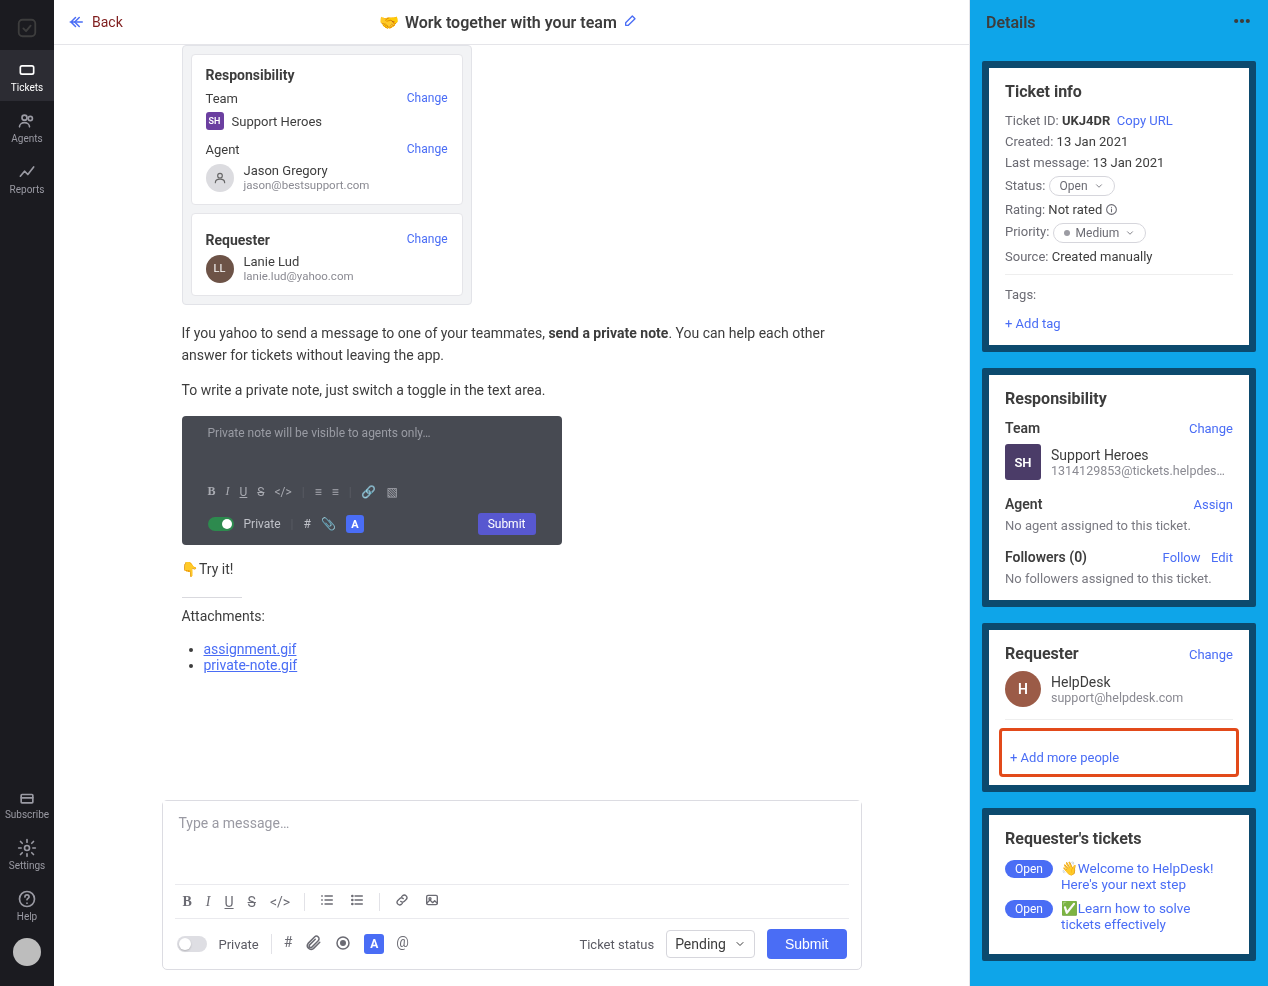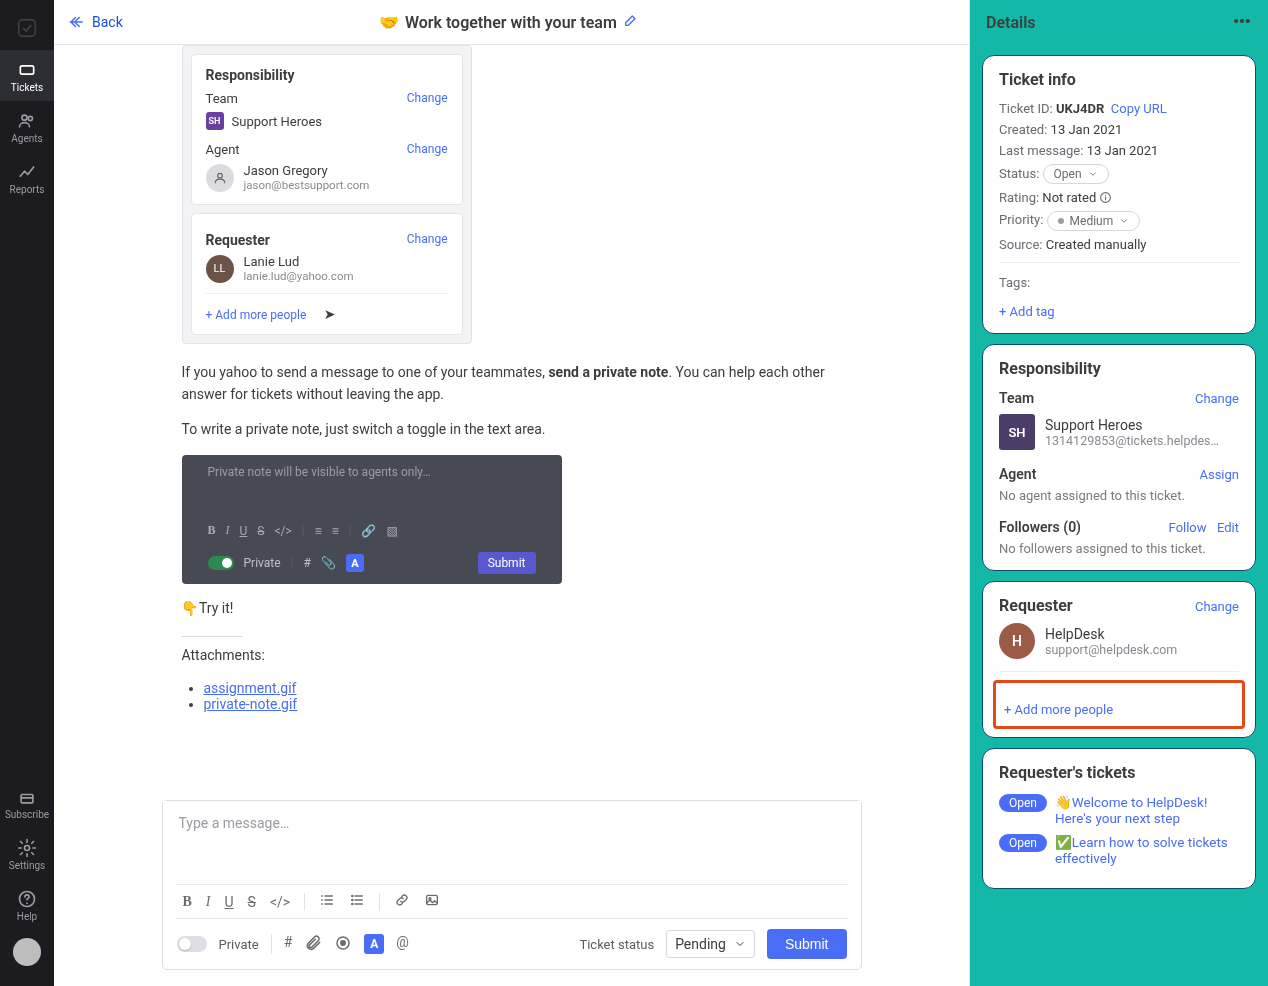--- a/index.html
+++ b/index.html
@@ -61,21 +61,21 @@
   height: 45px;
   border-bottom: 1px solid #e5e5e9;
   display: flex;
   align-items: center;
   padding: 0 14px;
 }
 .back-btn {
   display: flex;
   align-items: center;
   gap: 6px;
-  color: #1d4ed8;
+  color: #7f1d1d;
   cursor: pointer;
 }
 .back-btn svg { width: 18px; height: 18px; stroke: #4a6df5; }
 .header-title {
   flex: 1;
   text-align: center;
   font-size: 16px;
   font-weight: 600;
   display: flex;
   align-items: center;
@@ -241,39 +241,39 @@
 }
 .submit-btn {
   background: #4a6df5; color: #fff; border: none; border-radius: 4px;
   padding: 7px 18px; font-size: 14px; cursor: pointer;
 }
 .vsep { width: 1px; height: 20px; background: #e2e2e7; }
 
 
 .details-panel {
   width: 298px;
-  background: #14b8a6;
+  background: #0ea5e9;
   overflow-y: auto;
   padding-bottom: 32px;
 }
 .details-header {
   height: 45px;
   display: flex;
   align-items: center;
   padding: 0 16px;
   font-size: 16px;
   font-weight: 600;
 }
 .details-header .dots { margin-left: auto; cursor: pointer; }
 
 .card {
   background: #fff;
-  border: 1px solid #0c4a6e;
-  border-radius: 12px;
-  margin: 10px 12px;
+  border: 7px solid #0c4a6e;
+  border-radius: 2px;
+  margin: 16px 12px;
   padding: 14px 16px;
 }
 .card h3 { font-size: 16px; font-weight: 700; margin-bottom: 12px; }
 .kv { font-size: 13px; color: #6b6b73; margin: 6px 0; }
 .kv .v { color: #3d3d3d; }
 .link { color: #4a6df5; cursor: pointer; }
 .pill-select {
   display: inline-flex; align-items: center; gap: 6px;
   border: 1px solid #d6d6dc; border-radius: 12px;
   padding: 2px 10px; font-size: 12px; cursor: pointer;
@@ -431,24 +431,20 @@
             <div class="embed-row-label">
               <span style="font-weight:700;font-size:14px">Requester</span>
               <span class="chg">Change</span>
             </div>
             <div class="embed-person">
               <div class="av brown">LL</div>
               <div>
                 <div class="nm">Lanie Lud</div>
                 <div class="em">lanie.lud@yahoo.com</div>
               </div>
-            </div>
-            <div style="border-top:1px solid #eee;margin-top:10px;padding-top:4px">
-              <span class="add-more-embed">+ Add more people</span>
-              <span style="margin-left:14px">➤</span>
             </div>
           </div>
         </div>
 
         <p class="prose">
           <span>If you yahoo to send a message to one of your teammates, </span><b>send a private note</b><span>. You can help each other answer for tickets without leaving the app.</span>
         </p>
         <p class="prose">To write a private note, just switch a toggle in the text area.</p>
 
         <div class="private-img">

